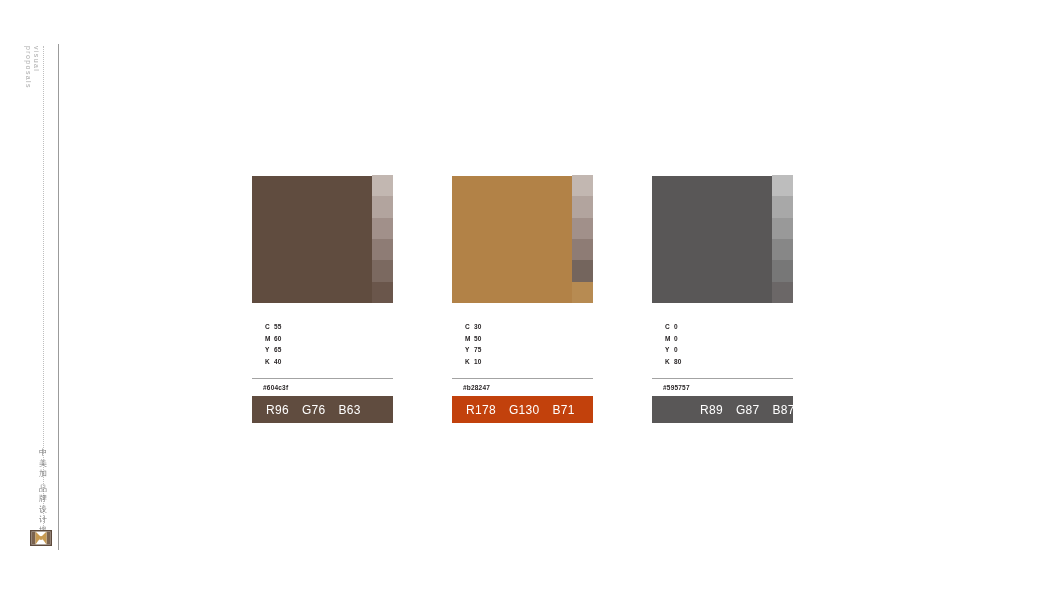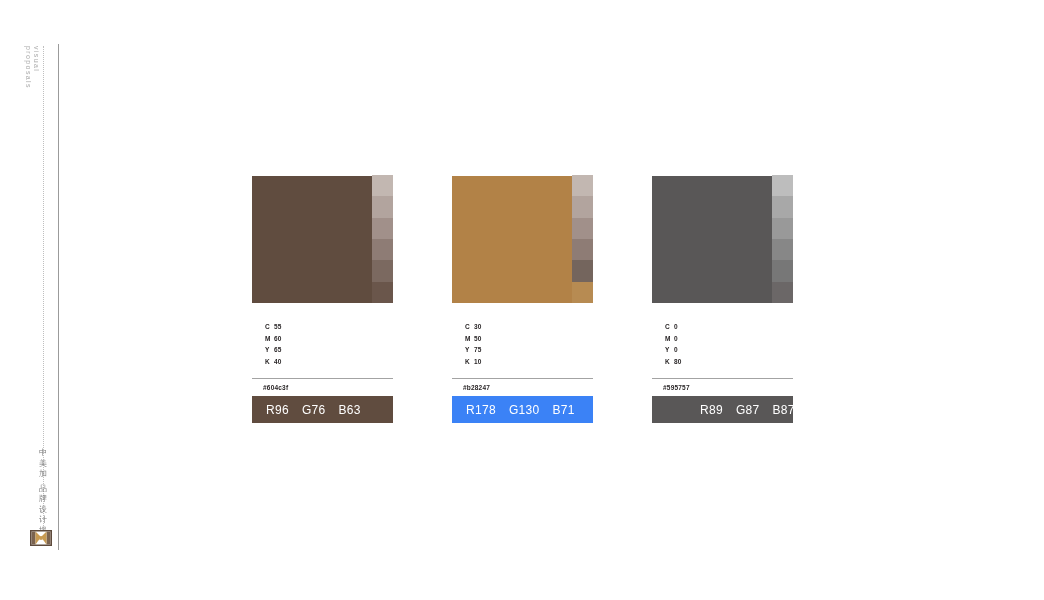--- a/index.html
+++ b/index.html
@@ -212,21 +212,21 @@
         <span class="k">Y</span>
         <span class="v">75</span>
       </div>
       <div class="row">
         <span class="k">K</span>
         <span class="v">10</span>
       </div>
     </div>
     <div class="rule"></div>
     <div class="hex">#b28247</div>
-    <div class="rgb-bar" style="background: #3b82f6;">
+    <div class="rgb-bar" style="background: #c2410c;">
       <span class="seg">R178</span>
       <span class="seg">G130</span>
       <span class="seg">B71</span>
     </div>
   </div>
 <div id="palette-2" class="palette">
     <div class="swatch-row">
       <div class="swatch-main" style="background: rgb(89, 87, 87);"></div>
       <div class="swatch-strip">
         <div class="tint" style="background: rgb(189, 189, 189);"></div>

